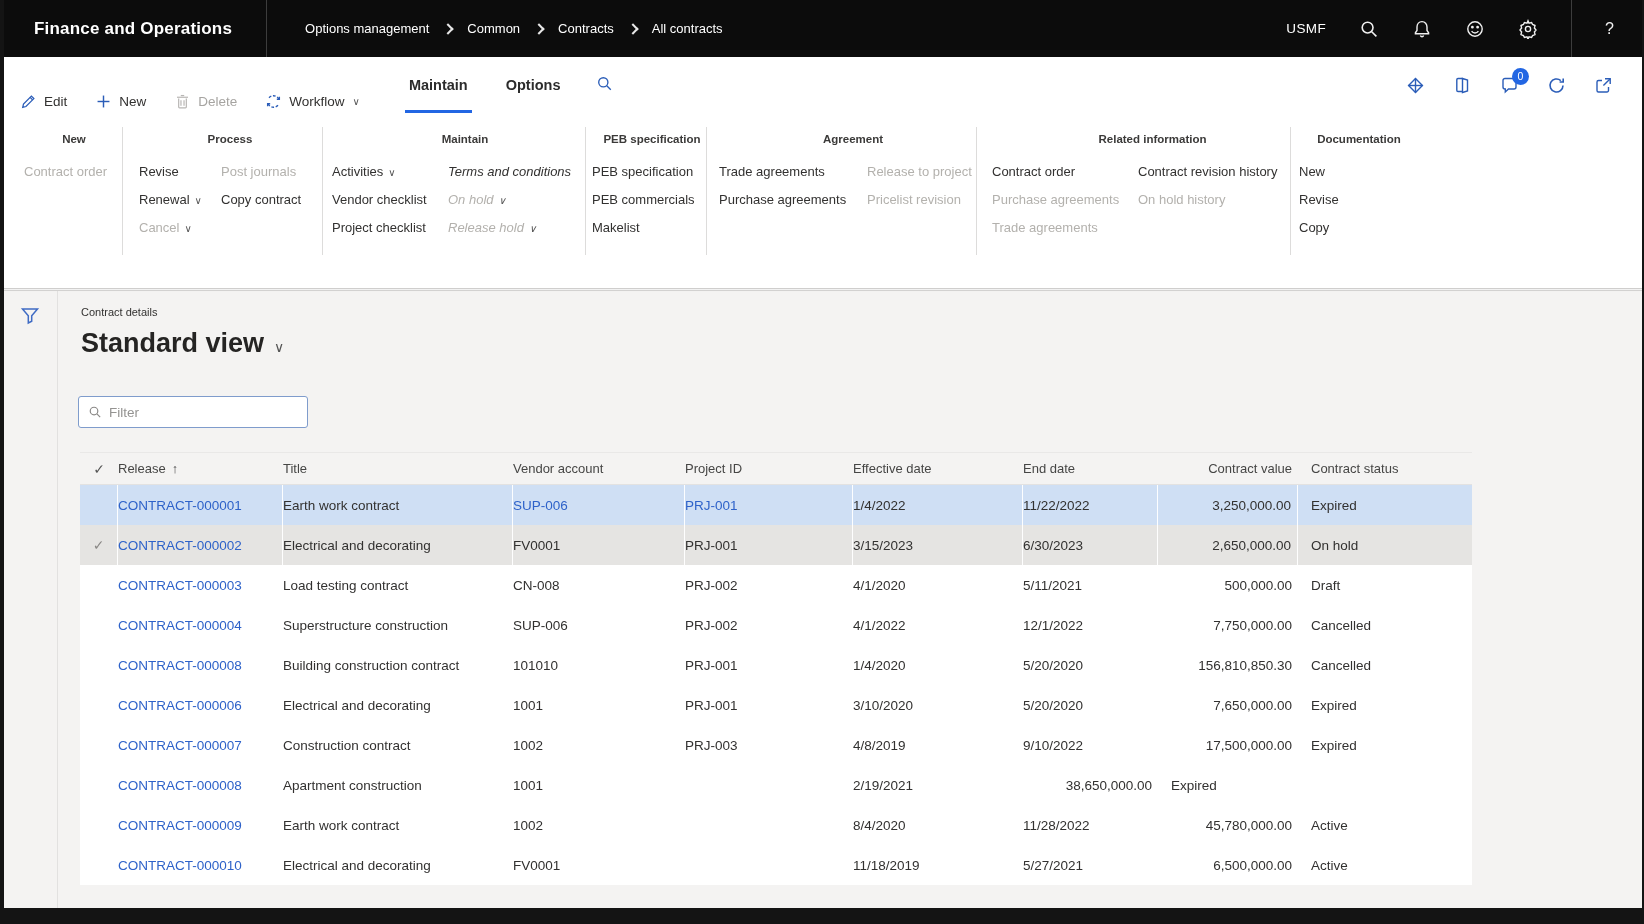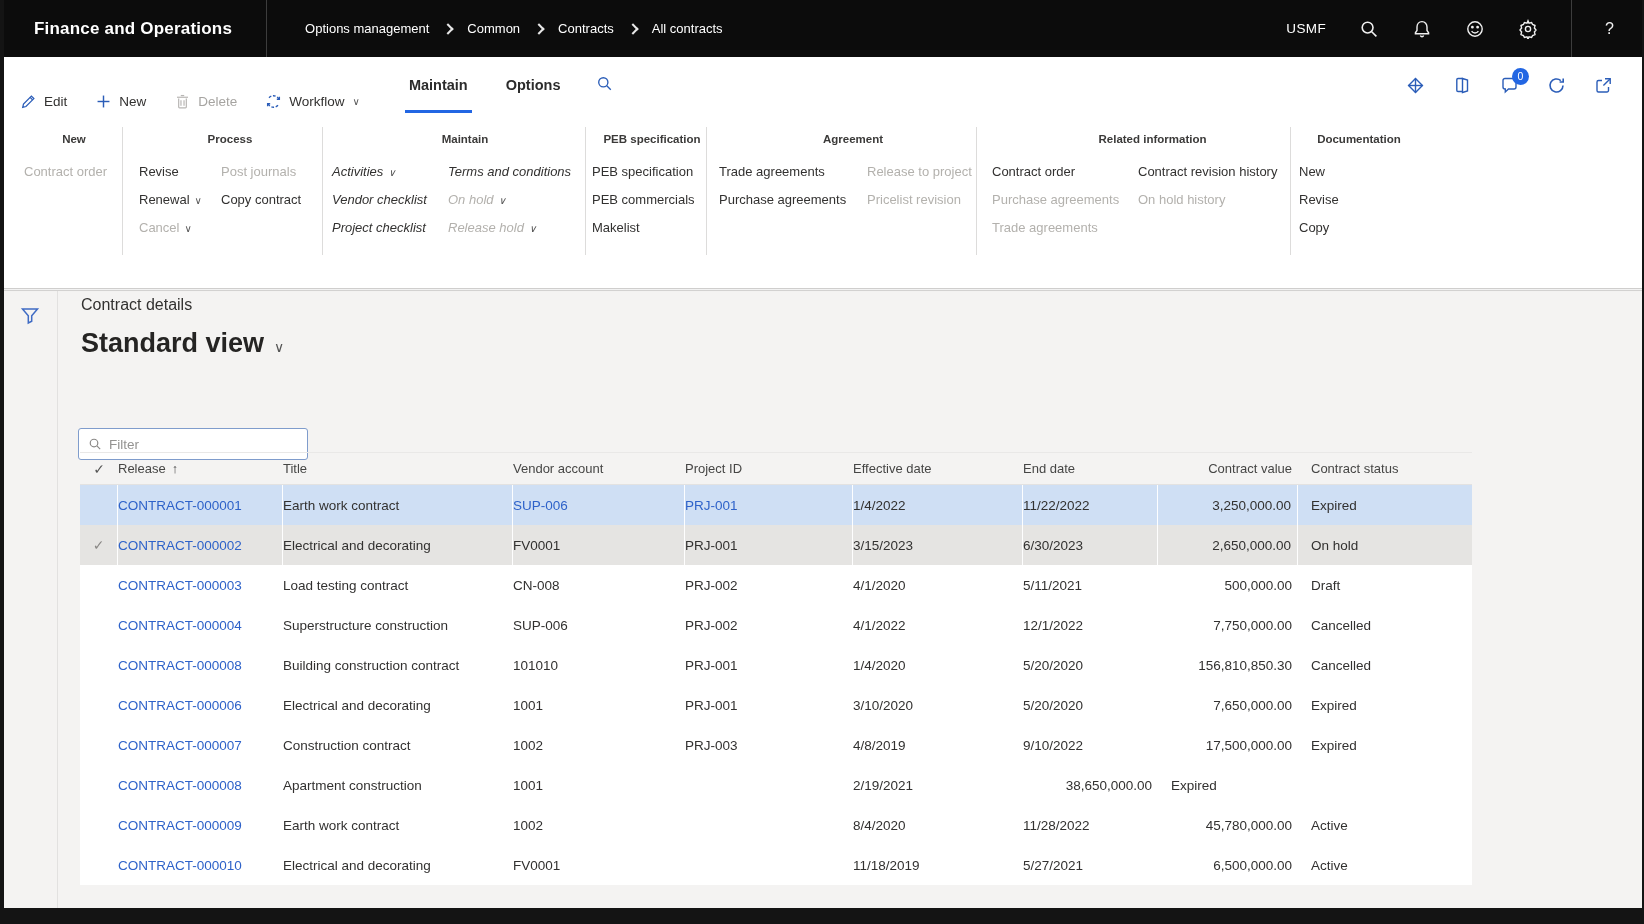--- a/index.html
+++ b/index.html
@@ -60,26 +60,26 @@
   .ritem { height:28px; line-height:28px; font-size:13px; color:#323130; white-space:nowrap; cursor:pointer; }
   .ritem.disabled { color:#b3b1ad; cursor:default; }
   .rsep { position:absolute; top:14px; height:128px; width:1px; background:#dddcdb; }
 
   
   .main { position:absolute; top:290px; left:4px; right:2px; bottom:16px; background:#f4f3f2;
           border-top:1px solid #d8d7d6; }
   .rail-sep { position:absolute; left:53px; top:0; bottom:0; width:1px; background:#e2e1e0; }
   .funnel-btn { position:absolute; left:15px; top:14px; width:22px; height:22px; cursor:pointer; color:#3f6bc4; }
   .funnel-btn svg { width:22px; height:22px; }
-  .caption { position:absolute; left:77px; top:5px; font-size:16px; color:#323130; }
+  .caption { position:absolute; left:77px; top:15px; font-size:11px; color:#323130; }
   .view-title { position:absolute; left:77px; top:37px; font-size:27px; font-weight:700; color:#252423;
                 display:flex; align-items:center; gap:10px; cursor:pointer; }
   .view-title .vchev { font-size:14px; font-weight:400; color:#555; margin-top:6px; }
   .filter-box { position:absolute; left:74px; top:105px; width:230px; height:32px; background:#fff;
-                border:1px solid #7f9ccc; border-radius:3px; display:flex; align-items:center; padding:0 9px; gap:7px;margin-top:32px; }
+                border:1px solid #7f9ccc; border-radius:3px; display:flex; align-items:center; padding:0 9px; gap:7px; }
   .filter-box svg { width:14px; height:14px; color:#8a8886; flex:none; }
   .filter-box input { border:0; outline:0; flex:1; font-size:13.5px; color:#333; font-family:"Liberation Sans", sans-serif; background:transparent; }
   .filter-box input::placeholder { color:#949391; }
 
   
   .grid { position:absolute; left:76px; top:161px; width:1392px;
           --cols: 38px 165px 230px 172px 168px 170px 135px 140px 174px; }
   .g-head { display:grid; grid-template-columns:var(--cols); height:33px; align-items:center;
             border-top:1px solid #e9e8e7; border-bottom:1px solid #e3e2e1; font-size:13px; color:#464645; }
   .g-head > div { display:flex; align-items:center; height:100%; cursor:pointer; }
@@ -246,21 +246,21 @@
         </div>
         <div class="rcol" style="width: 100px;">
           <div class="ritem disabled">Post journals</div>
           <div class="ritem">Copy contract</div>
         </div>
       </div>
     </div>
     <div class="rgroup" style="left: 328px; width: 266px;">
       <div class="rtitle">Maintain</div>
       <div class="rcols">
-        <div class="rcol" style="width: 116px; font-style: italic;">
+        <div class="rcol" style="width: 116px;">
           <div class="ritem">Activities<span class="dd" style="margin-left: 5px;">∨</span></div>
           <div class="ritem">Vendor checklist</div>
           <div class="ritem">Project checklist</div>
         </div>
         <div class="rcol" style="width: 150px; font-style: italic;">
           <div class="ritem">Terms and conditions</div>
           <div class="ritem disabled">On hold<span class="dd" style="margin-left: 5px;">∨</span></div>
           <div class="ritem disabled">Release hold<span class="dd" style="margin-left: 5px;">∨</span></div>
         </div>
       </div>

